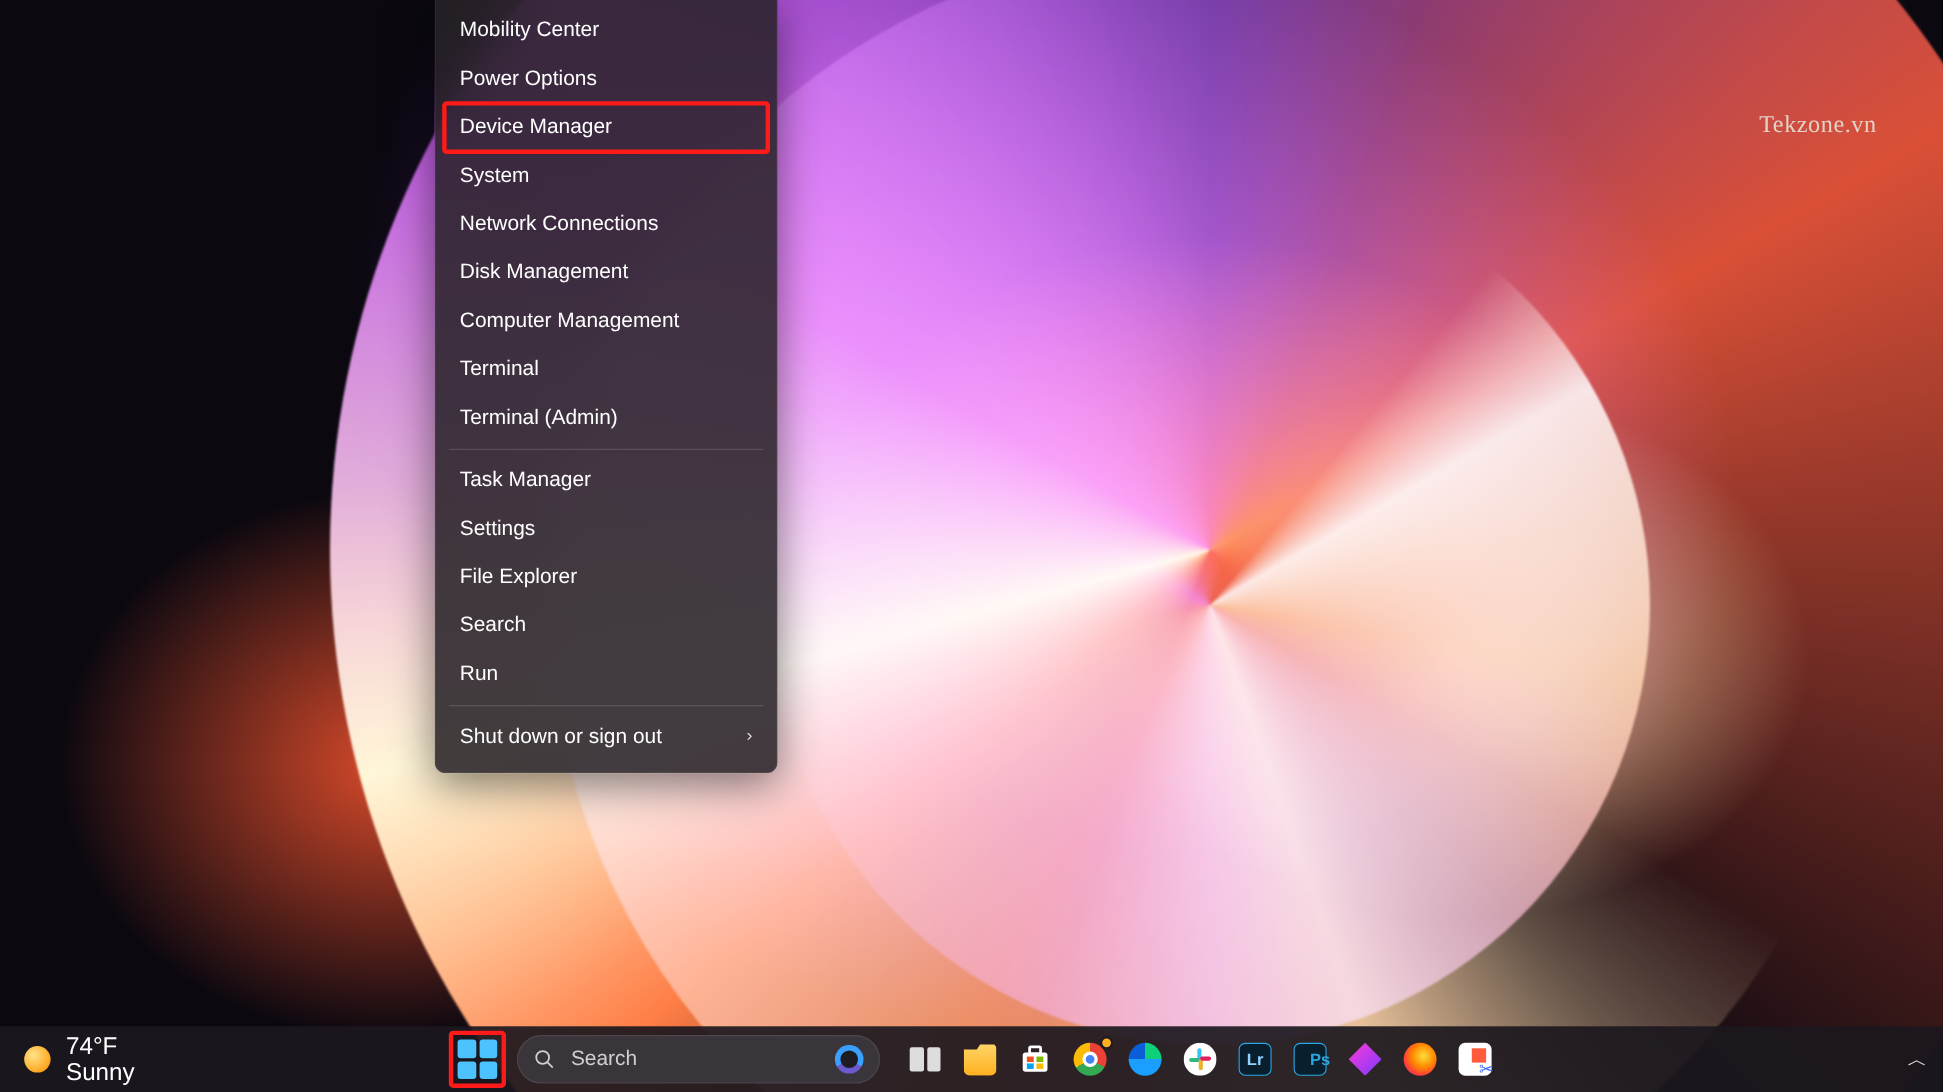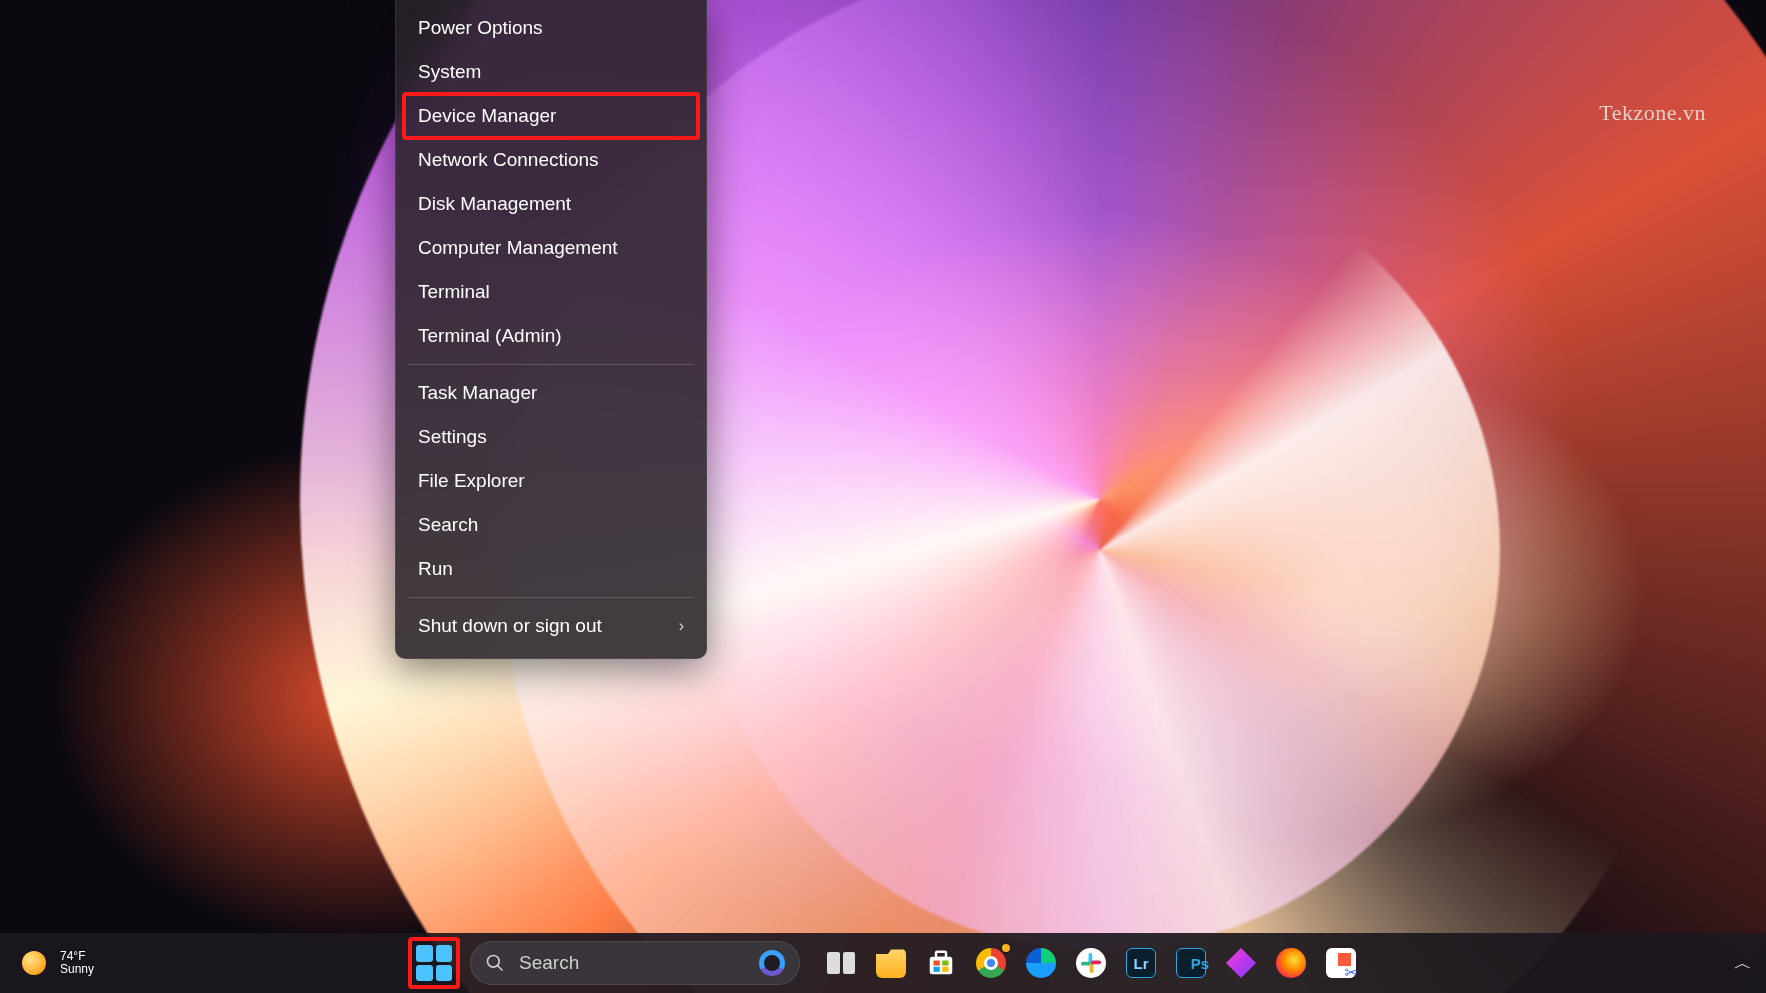--- a/index.html
+++ b/index.html
@@ -55,21 +55,21 @@
   
   .taskbar {
     position:absolute; left:0; right:0; bottom:0; height:60px;
     background: rgba(28,24,30,.92);
     display:flex; align-items:center;
     color:#fff;
   }
   .tb-left { display:flex; align-items:center; gap:14px; padding-left:22px; min-width:300px;}
   .weather-icon { width:24px; height:24px; border-radius:50%;
     background: radial-gradient(circle at 35% 35%, #ffe38a, #ffb02e 60%, #ff8a00); }
-  .weather-text { line-height:1.1; font-size:12px; }
+  .weather-text { line-height:1.1; font-size:22px; }
 
   .tb-center { position:absolute; left:50%; transform:translateX(-50%); display:flex; align-items:center; gap:10px; }
 
   .start-wrap { padding:4px; border:4px solid #ff1a1a; border-radius:4px; }
   .start {
     width:36px; height:36px; display:grid; grid-template-columns:1fr 1fr; grid-template-rows:1fr 1fr; gap:3px;
   }
   .start div { background:#4cc2ff; border-radius:3px; }
 
   .searchbox {
@@ -115,27 +115,30 @@
 <div class="desktop">
   <div class="swirl s1"></div>
   <div class="swirl s2"></div>
   <div class="swirl s3"></div>
 </div>
 
 <div class="watermark">Tekzone.vn</div>
 
 <div class="winx" id="winx">
     <div class="item">
+      <span>Mobility Center</span>
+    </div>
+    <div class="item">
       <span>Power Options</span>
-    </div>
-    <div class="item">
-      <span>System</span>
     </div>
     <div class="item highlighted">
       <span>Device Manager</span>
+    </div>
+    <div class="item">
+      <span>System</span>
     </div>
     <div class="item">
       <span>Network Connections</span>
     </div>
     <div class="item">
       <span>Disk Management</span>
     </div>
     <div class="item">
       <span>Computer Management</span>
     </div>

